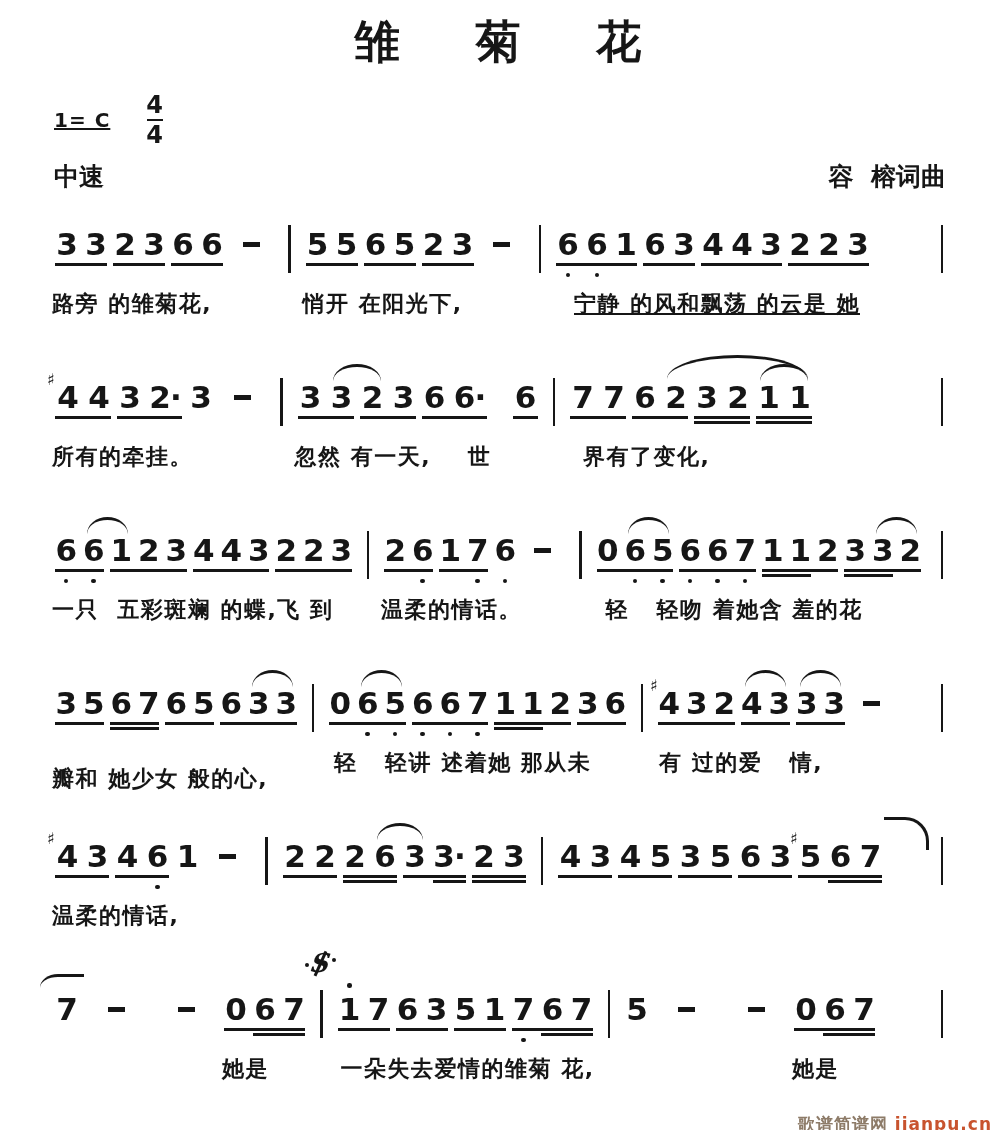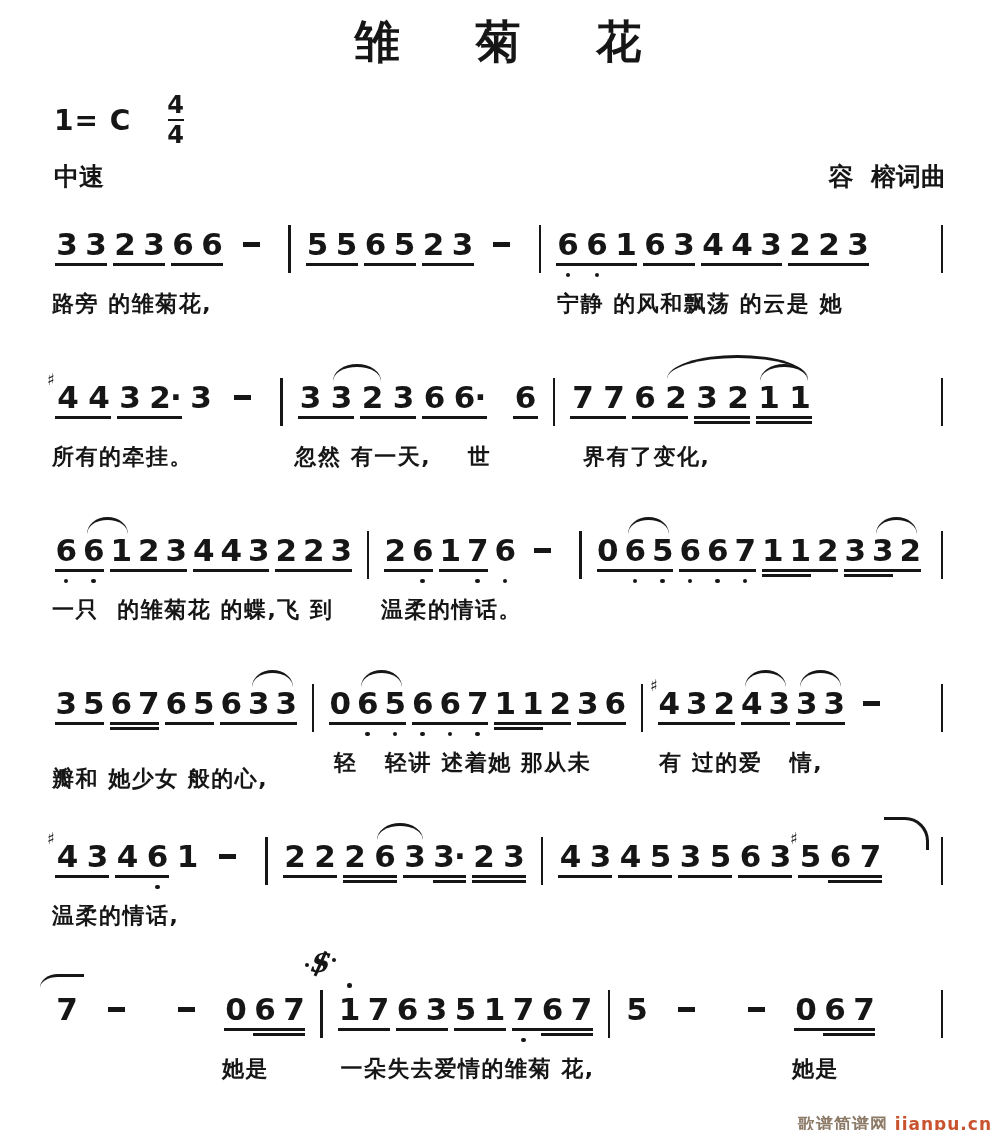--- a/index.html
+++ b/index.html
@@ -4,21 +4,21 @@
 <style>
   html,body{margin:0;padding:0;background:#fff;}
   body{width:1000px;height:1130px;position:relative;overflow:hidden;
        font-family:"DejaVu Sans",sans-serif;color:#161616;}
   .sheet{position:relative;width:1000px;height:1130px;}
 
   
   .title{margin:12px 0 0;text-align:center;font-size:45px;font-weight:700;
          letter-spacing:4px;word-spacing:52px;white-space:pre;}
   .keyrow{display:flex;align-items:center;margin:22px 0 0 54px;height:52px;}
-  .keysig{font-size:28px;font-weight:700;letter-spacing:1px;white-space:pre;}
+  .keysig{font-size:20px;font-weight:700;letter-spacing:1px;white-space:pre;text-decoration:underline;}
   .frac{display:inline-flex;flex-direction:column;align-items:center;
         margin-left:36px;font-size:24px;font-weight:700;line-height:1;}
   .frac .fbar{width:16px;height:2.5px;background:#161616;margin:2px 0;}
   .inforow{display:flex;justify-content:space-between;align-items:center;
            margin:14px 54px 0 54px;font-size:25px;font-weight:700;white-space:pre;}
 
   
   #score{margin-top:8px;}
   .line{display:flex;align-items:flex-start;width:893px;
         margin:0 0 33px 52px;padding-top:26px;}
@@ -137,20 +137,21 @@
             <span class="slot" style="width: 29px;">
               <b class="d">3</b>
             </span>
             <span class="slot" style="width: 50px;">
               <i class="dashline"></i>
             </span>
             <i class="beam" style="left: 3px; width: 52px; top: 36px;"></i>
             <i class="beam" style="left: 61px; width: 52px; top: 36px;"></i>
             <i class="beam" style="left: 119px; width: 52px; top: 36px;"></i>
           </div>
+          <div class="lyric" style="left: 0px;">悄开 在阳光下,</div>
         </div>
         <span class="barwrap">
           <i class="bar"></i>
         </span>
         <div class="measure" style="width: 319px;">
           <div class="notes">
             <span class="slot" style="width: 29px;">
               <b class="d">6</b>
               <i class="lodot"></i>
             </span>
@@ -183,21 +184,21 @@
               <b class="d">2</b>
             </span>
             <span class="slot" style="width: 29px;">
               <b class="d">3</b>
             </span>
             <i class="beam" style="left: 3px; width: 81px; top: 36px;"></i>
             <i class="beam" style="left: 90px; width: 52px; top: 36px;"></i>
             <i class="beam" style="left: 148px; width: 81px; top: 36px;"></i>
             <i class="beam" style="left: 235px; width: 81px; top: 36px;"></i>
           </div>
-          <div class="lyric" style="left: 4px;">宁静 的风和飘荡 的云是 她</div>
+          <div class="lyric" style="left: 21px; text-decoration: underline;">宁静 的风和飘荡 的云是 她</div>
         </div>
         <span class="barwrap endbar">
           <i class="bar"></i>
         </span>
       </div>
       <div class="line">
         <div class="measure" style="width: 216px;">
           <div class="notes">
             <span class="slot" style="width: 31px;">
               <b class="d">4</b>
@@ -339,21 +340,21 @@
             </span>
             <span class="slot" style="width: 27.5px;">
               <b class="d">3</b>
             </span>
             <i class="beam" style="left: 3px; width: 49px; top: 36px;"></i>
             <i class="beam" style="left: 58px; width: 76.5px; top: 36px;"></i>
             <i class="beam" style="left: 140.5px; width: 76.5px; top: 36px;"></i>
             <i class="beam" style="left: 223px; width: 76.5px; top: 36px;"></i>
             <i class="arc" style="left: 34.5px; width: 41px;"></i>
           </div>
-          <div class="lyric" style="left: 0px;">一只  的雏菊花 的蝶,飞 到</div>
+          <div class="lyric" style="left: 0px;">一只  五彩斑斓 的蝶,飞 到</div>
         </div>
         <span class="barwrap">
           <i class="bar"></i>
         </span>
         <div class="measure" style="width: 186px;">
           <div class="notes">
             <span class="slot" style="width: 27.5px;">
               <b class="d">2</b>
             </span>
             <span class="slot" style="width: 27.5px;">
@@ -427,20 +428,21 @@
             </span>
             <i class="beam" style="left: 3px; width: 76.5px; top: 36px;"></i>
             <i class="beam" style="left: 85.5px; width: 76.5px; top: 36px;"></i>
             <i class="beam" style="left: 168px; width: 76.5px; top: 36px;"></i>
             <i class="beam" style="left: 168px; width: 49px; top: 41px;"></i>
             <i class="beam" style="left: 250.5px; width: 76.5px; top: 36px;"></i>
             <i class="beam" style="left: 250.5px; width: 49px; top: 41px;"></i>
             <i class="arc" style="left: 34.5px; width: 41px;"></i>
             <i class="arc" style="left: 282px; width: 41px;"></i>
           </div>
+          <div class="lyric" style="left: 12px;">轻   轻吻 着她含 羞的花</div>
         </div>
         <span class="barwrap endbar">
           <i class="bar"></i>
         </span>
       </div>
       <div class="line">
         <div class="measure" style="width: 247.5px;">
           <div class="notes">
             <span class="slot" style="width: 27.5px;">
               <b class="d">3</b>

